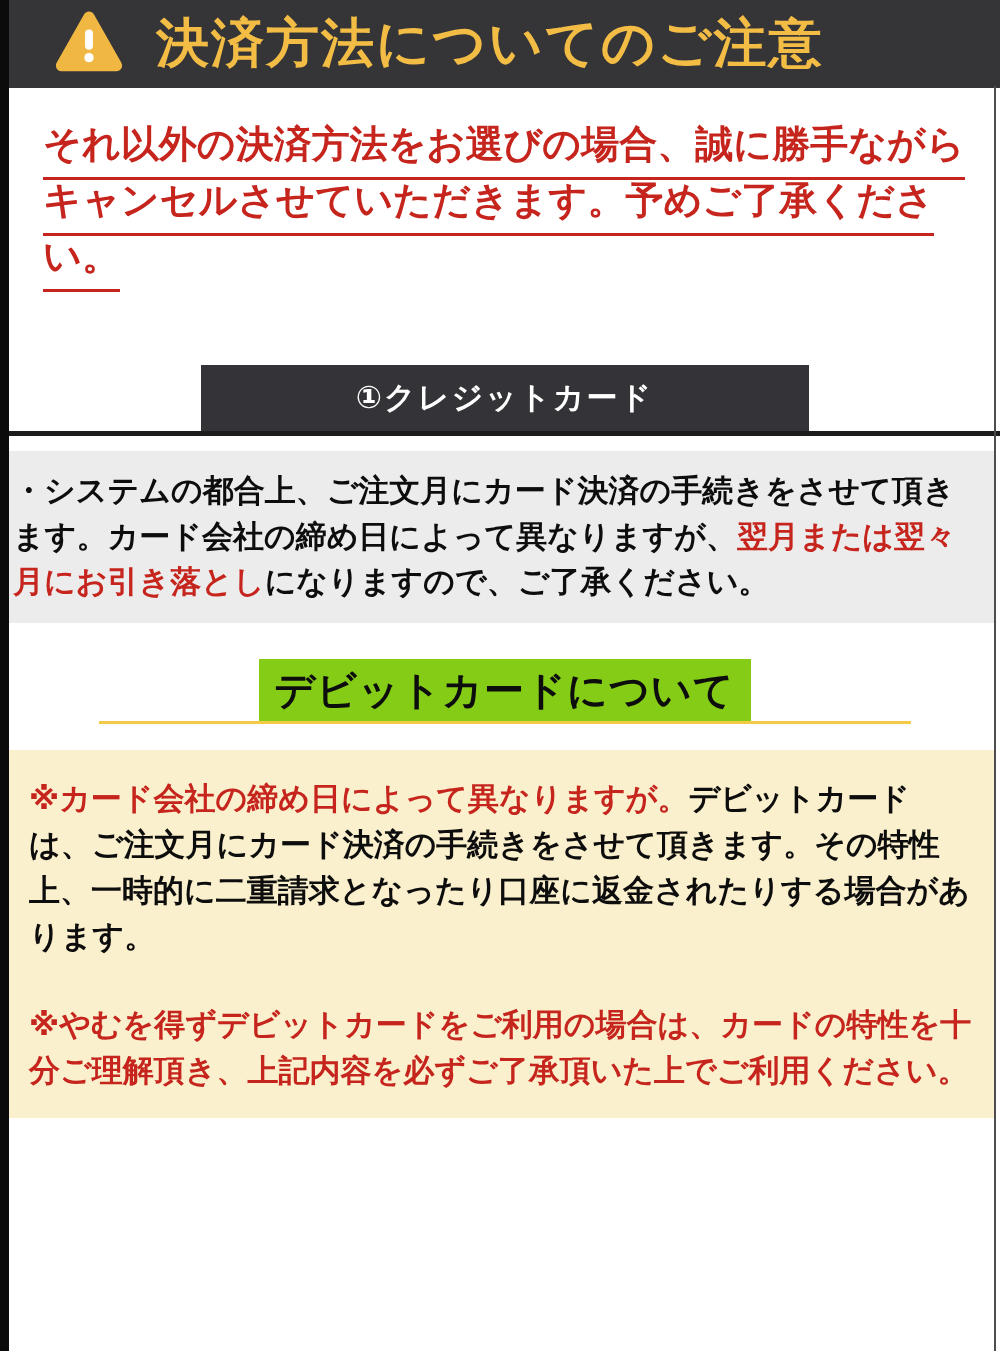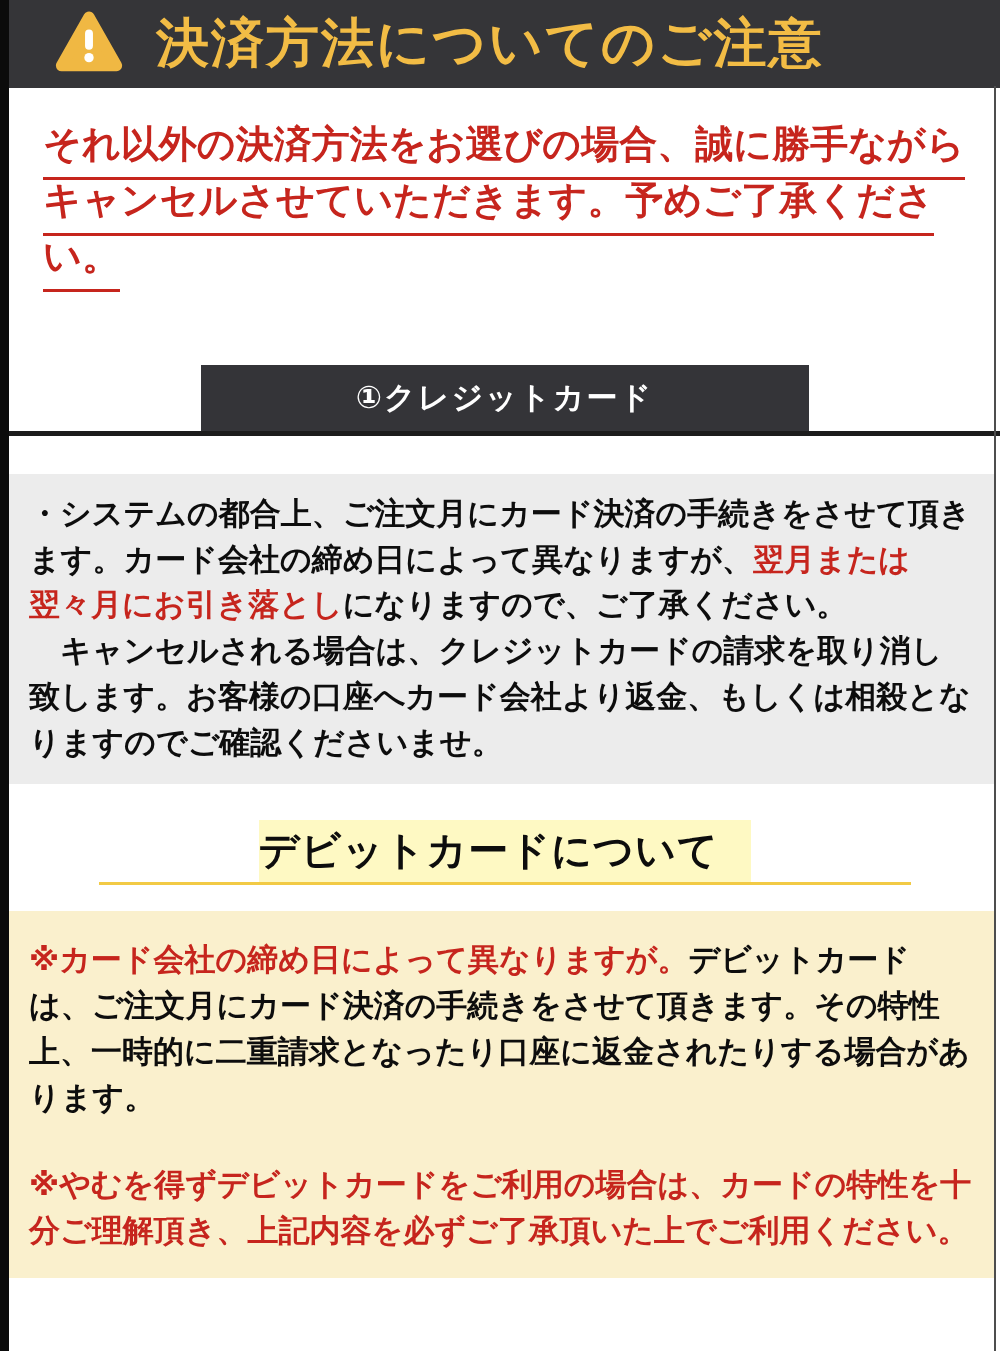--- a/index.html
+++ b/index.html
@@ -64,30 +64,30 @@
     display:flex; align-items:center; justify-content:center;
   }
   .rule-yellow {
     width:812px;
     margin:36px auto 0;
     border-bottom:3px solid #f2ca45;
     display:flex; justify-content:center;
   }
   .banner-yellow {
     width:492px; height:62px;
-    background:#fef9c3;
+    background:#84cc16;
     color:#0d0d0d; font-size:40px; letter-spacing:1px;
-    display:flex; align-items:center; justify-content:flex-start;
+    display:flex; align-items:center; justify-content:center;
   }
 
   
   .gray-box {
-    margin:38px 6px 0 0;
+    margin:15px 6px 0 0;
     background:#ececec;
-    padding:17px 22px 18px 20px;
+    padding:17px 22px 18px 4px;
     font-size:31px; line-height:1.48; color:#0d0d0d;
   }
   .cream-box {
     margin:26px 6px 0 0;
     background:#faf0cd;
     padding:26px 22px 24px 20px;
     font-size:31px; line-height:1.48; color:#0d0d0d;
   }
   .cream-box .para2 { margin-top:42px; }
   .red-inline { color:#c6251d; }
@@ -113,21 +113,20 @@
   </p>
 
   <div class="rule-dark">
     <div class="banner-dark">
       <span>①クレジットカード</span>
     </div>
   </div>
 
   <div class="gray-box">
     <p><span>・システムの都合上、ご注文月にカード決済の手続きをさせて頂きます。カード会社の締め日によって異なりますが、</span><span class="red-inline">翌月または翌々月にお引き落とし</span><span>になりますので、ご了承ください。</span></p>
-    <p>　キャンセルされる場合は、クレジットカードの請求を取り消し致します。お客様の口座へカード会社より返金、もしくは相殺となりますのでご確認くださいませ。</p>
   </div>
 
   <div class="rule-yellow">
     <div class="banner-yellow">
       <span>デビットカードについて</span>
     </div>
   </div>
 
   <div class="cream-box">
     <p><span class="red-inline">※カード会社の締め日によって異なりますが。</span><span>デビットカードは、ご注文月にカード決済の手続きをさせて頂きます。その特性上、一時的に二重請求となったり口座に返金されたりする場合があります。</span></p>

